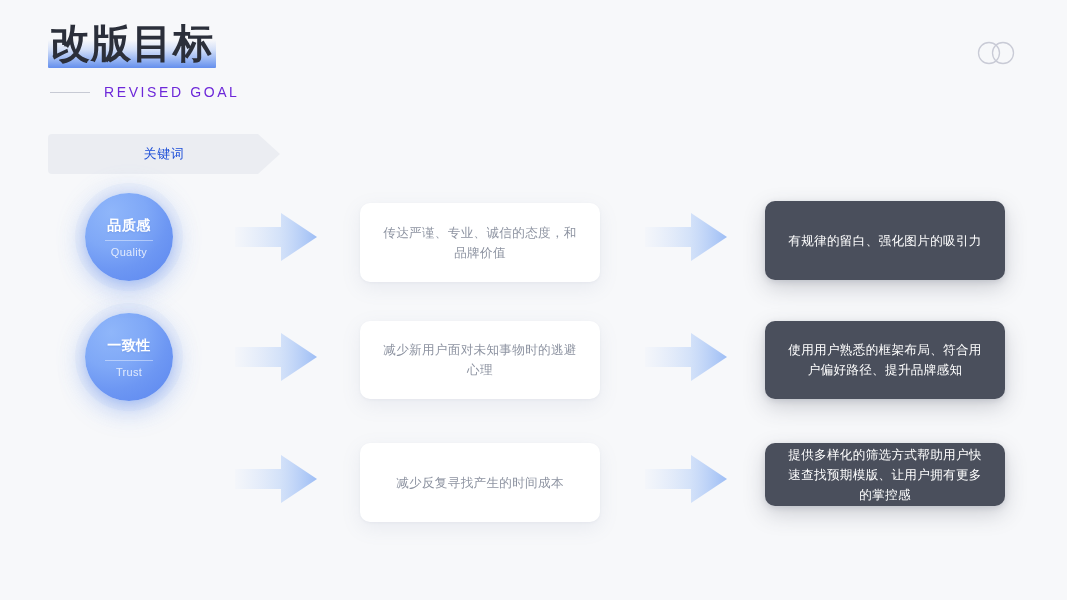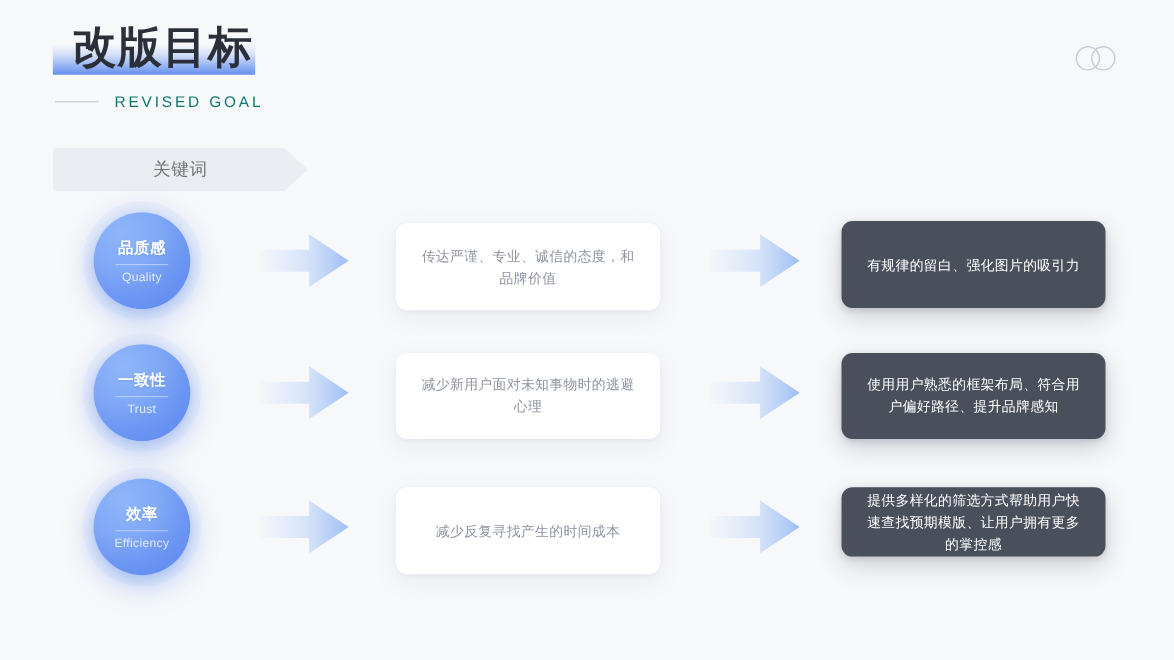--- a/index.html
+++ b/index.html
@@ -45,41 +45,40 @@
   .title-text {
     position: relative;
     z-index: 1;
     font-size: 40px;
     line-height: 50px;
     font-weight: 700;
     color: #2b2f3a;
     letter-spacing: 1px;
     font-family: "DejaVu Sans", "Liberation Sans", sans-serif;
     display: block;
-    margin-left: 16px;
   }
 
   .subtitle-row {
     display: flex;
     align-items: center;
     margin-top: 16px;
     margin-left: 2px;
   }
 
   .subtitle-dash {
     width: 40px;
     height: 1px;
     background: #c7cad4;
     margin-right: 14px;
   }
 
   .subtitle-text {
     font-size: 14px;
     letter-spacing: 2.6px;
-    color: #0f766e;
+    color: #6d28d9;
     font-weight: 400;
   }
 
   
   .logo {
     position: absolute;
     right: 50px;
     top: 41px;
     width: 42px;
     height: 24px;
@@ -96,22 +95,22 @@
     display: flex;
   }
 
   .chev {
     background: #ebedf2;
     height: 40px;
     display: flex;
     align-items: center;
     justify-content: center;
     position: relative;
-    color: #737373;
-    font-size: 16px;
+    color: #1d4ed8;
+    font-size: 13px;
     letter-spacing: 0.6px;
   }
 
   .chev-1 {
     flex: 0 0 232px;
     border-radius: 4px 0 0 4px;
     clip-path: polygon(0 0, calc(100% - 22px) 0, 100% 50%, calc(100% - 22px) 100%, 0 100%);
   }
   .chev-gap { flex: 0 0 7px; }
 
@@ -364,25 +363,20 @@
         <path d="M0,16 L46,16 L46,2 L82,26 L46,50 L46,36 L0,36 Z" fill="url(#ag0b)"></path>
       </svg>
     </div>
 
     <div class="card-dark">
       <span class="card-dark-text">有规律的留白、强化图片的吸引力</span>
     </div>
   </div>
 
   <div class="row row-2">
-    <div class="circle">
-      <span class="circle-cn">效率</span>
-      <span class="circle-divider"></span>
-      <span class="circle-en">Efficiency</span>
-    </div>
 
     <div class="arrow arrow-a">
       <svg viewBox="0 0 82 52" aria-hidden="true">
         <defs>
           <linearGradient id="ag2a" x1="0" y1="0" x2="1" y2="0">
             <stop offset="0%" stop-color="#c9dbfa" stop-opacity="0.06"></stop>
             <stop offset="55%" stop-color="#bcd3f8" stop-opacity="0.60"></stop>
             <stop offset="100%" stop-color="#9dbdf5" stop-opacity="1"></stop>
           </linearGradient>
         </defs>

